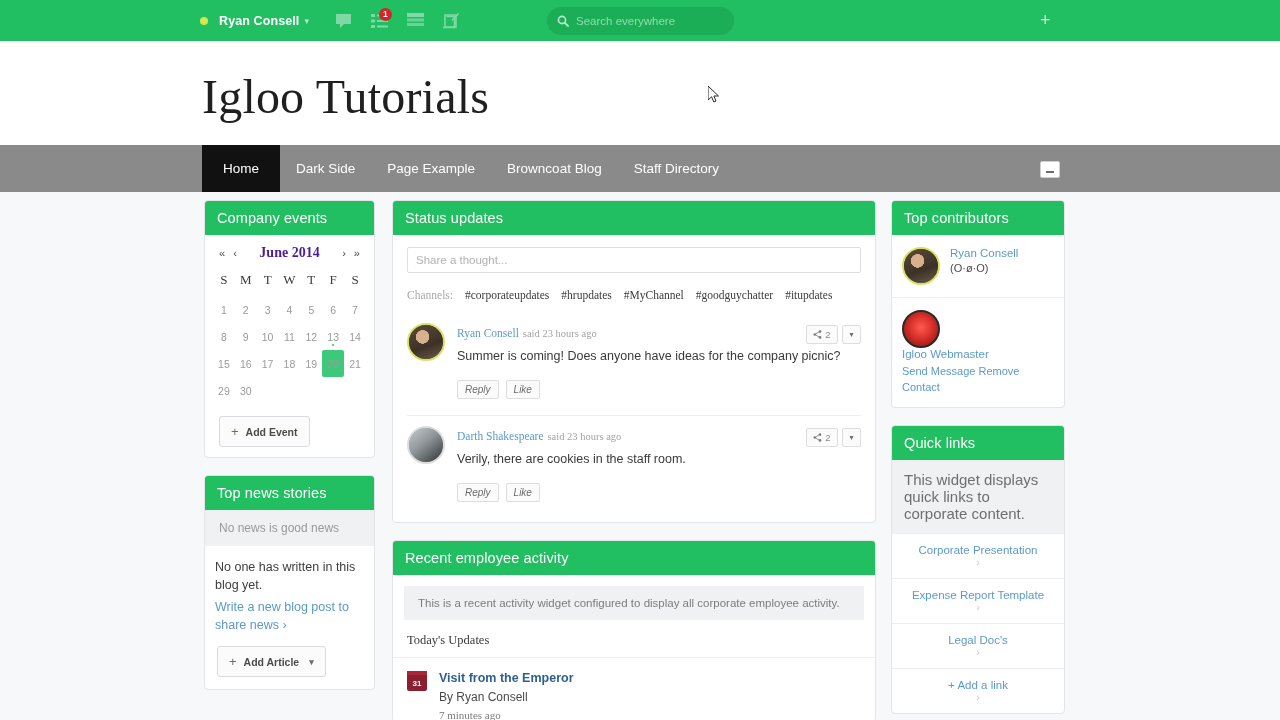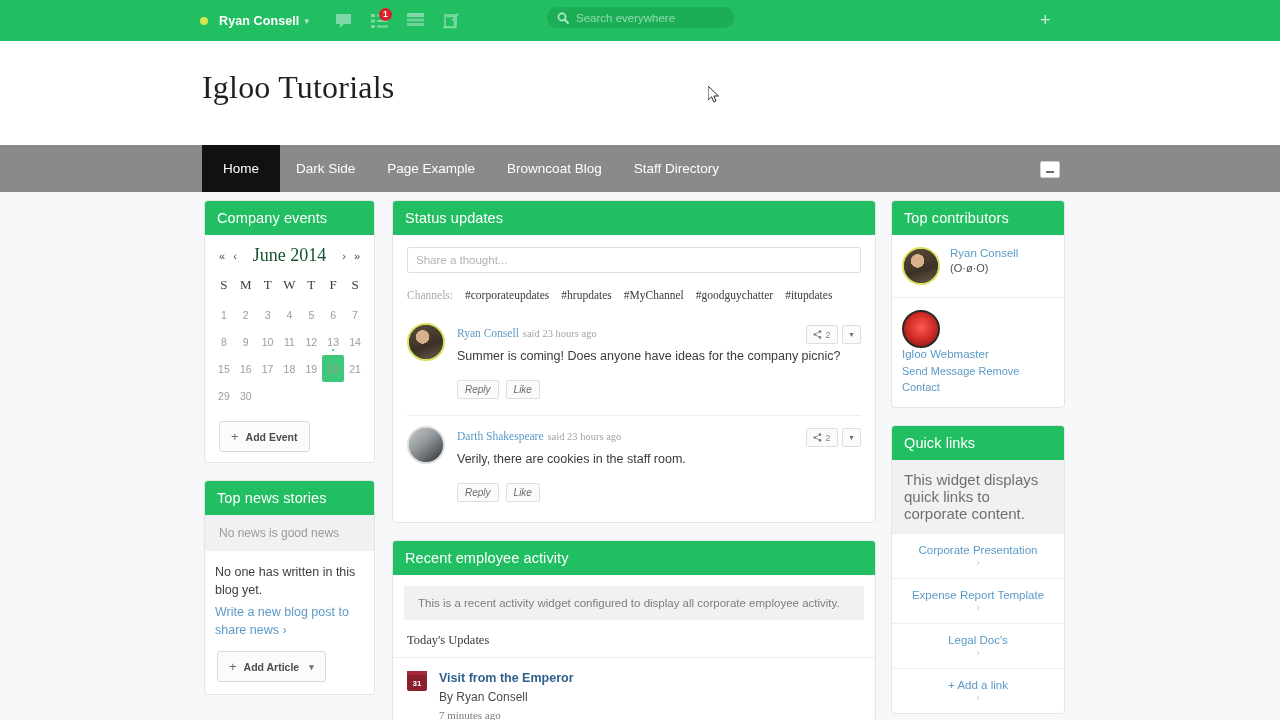--- a/index.html
+++ b/index.html
@@ -42,21 +42,21 @@
   .tb-icon svg { display: block; }
   .tb-badge {
     position: absolute; top: 0px; right: 1px;
     min-width: 13px; height: 13px; border-radius: 7px;
     background: #d9222a; color: #fff;
     font-size: 8.5px; font-weight: bold; line-height: 13px;
     text-align: center; padding: 0 3px;
   }
   .searchbox {
     position: absolute; left: 547px; top: 7px;
-    width: 187px; height: 21px;
+    width: 187px; height: 28px;
     background: #1cae57; border-radius: 14px;
     display: flex; align-items: center; padding: 0 10px;
   }
   .searchbox .s-icon { margin-right: 7px; display:flex; }
   .search-input {
     background: transparent; border: 0; outline: none;
     color: #a9e3c1; font-size: 11.5px;
     font-family: "Liberation Sans", sans-serif;
     width: 150px;
   }
@@ -68,21 +68,21 @@
   }
 
   
   .titleband {
     position: absolute; left: 0; top: 41px;
     width: 1280px; height: 104px; background: #fff;
   }
   .page-title {
     position: absolute; left: 202px; top: 28px;
     font-family: "Liberation Serif", serif;
-    font-size: 32px; color: #1f1f1f; letter-spacing: .2px;
+    font-size: 48px; color: #1f1f1f; letter-spacing: .2px;
   }
 
   
   .navbar {
     position: absolute; left: 0; top: 145px;
     width: 1280px; height: 47px;
     background: #8a8a8a;
     display: flex; align-items: stretch;
   }
   .nav-inner { margin-left: 202px; display: flex; align-items: stretch; }
@@ -129,21 +129,21 @@
   
   .cal { padding: 6px 8px 10px 8px; }
   .cal-nav {
     display: flex; align-items: center; justify-content: space-between;
     padding: 4px 6px 8px 6px;
   }
   .cal-arrows { display: flex; gap: 8px; color: #4a4a4a; font-size: 11px; }
   .cal-arrows span { cursor: pointer; }
   .cal-month {
     font-family: "Liberation Serif", serif;
-    font-size: 18px; font-weight: normal; color: #14532d;
+    font-size: 14px; font-weight: bold; color: #4c1d95;
   }
   table.cal-grid { width: 100%; border-collapse: collapse; }
   table.cal-grid th {
     font-family: "Liberation Serif", serif;
     font-size: 13px; font-weight: normal; color: #3a3a3a;
     padding: 3px 0 8px 0; text-align: center; width: 14.28%;
   }
   table.cal-grid td {
     font-size: 10.5px; color: #9b9b9b;
     text-align: center; height: 27px; vertical-align: middle;

